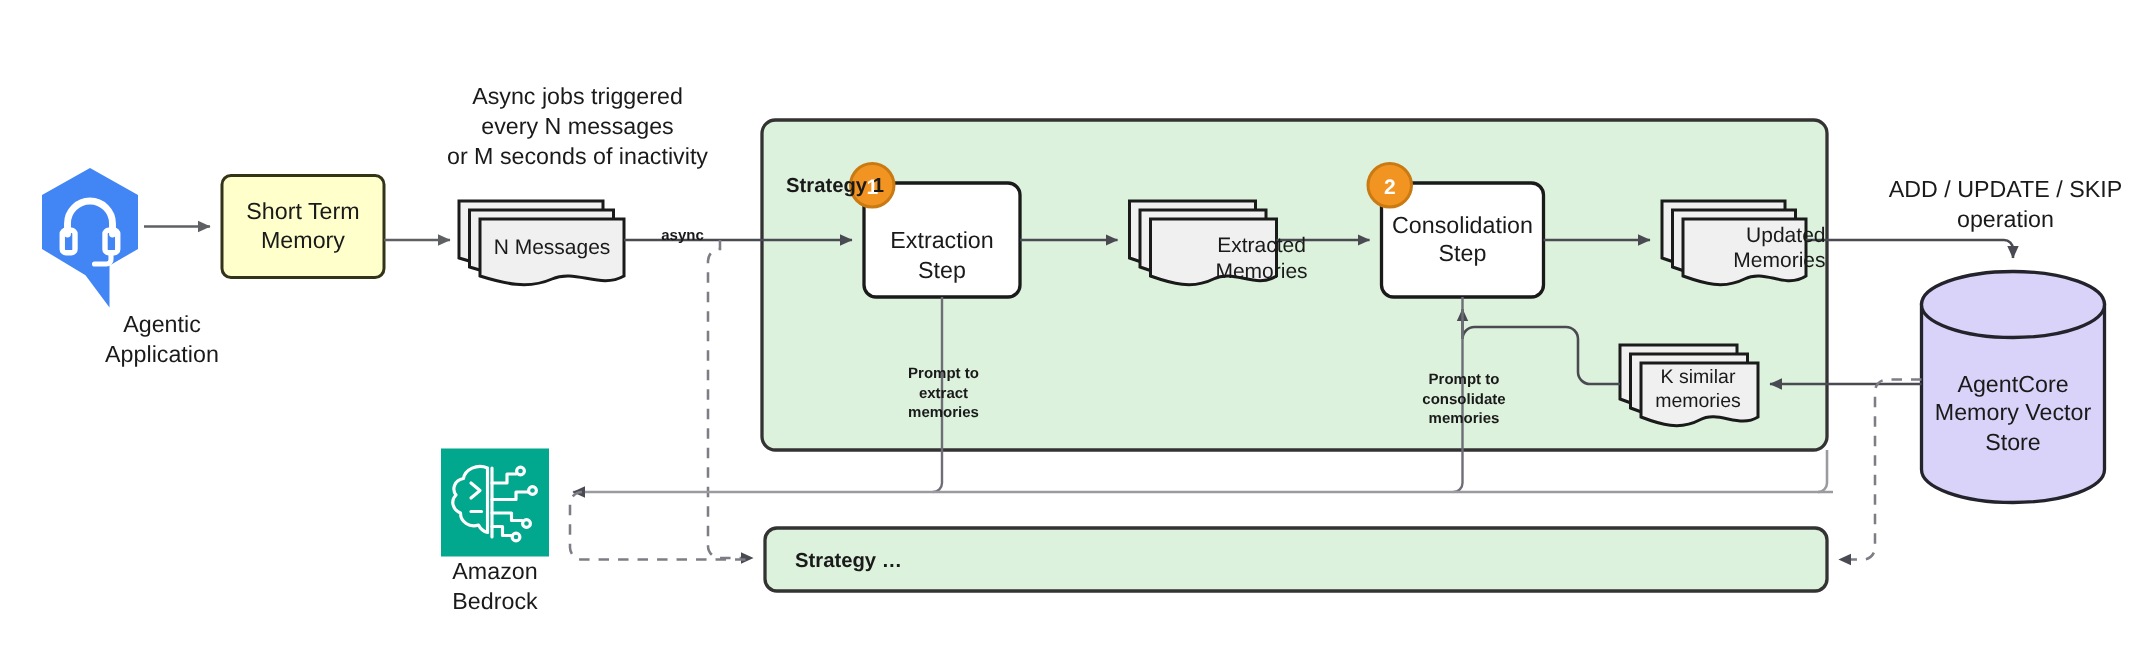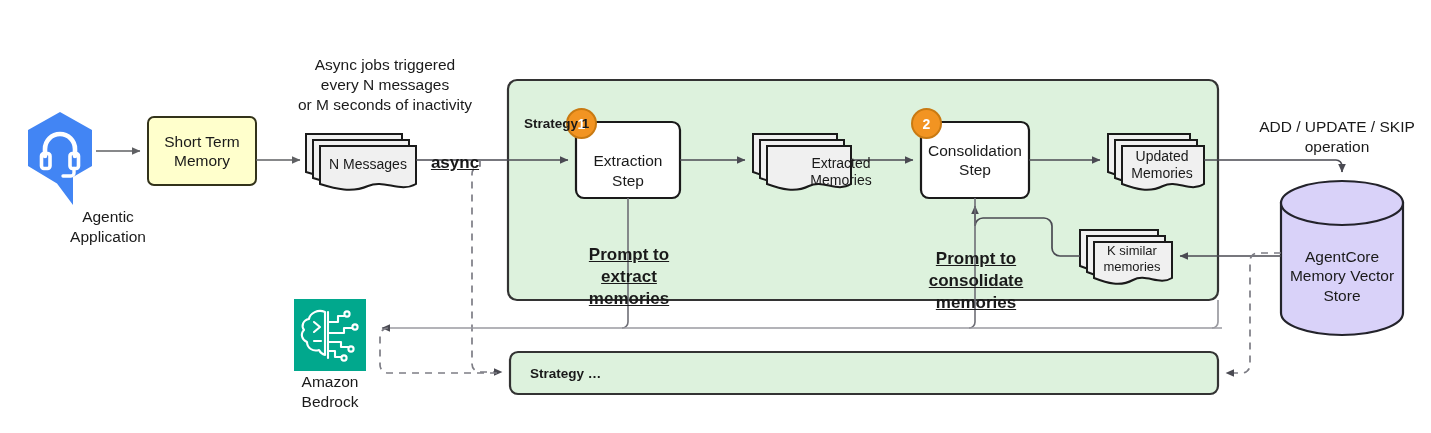--- a/index.html
+++ b/index.html
@@ -6,21 +6,21 @@
   body{width:1431px;height:433px;position:relative;overflow:hidden;
        font-family:"Liberation Sans",sans-serif;color:#1a1a1a;}
   #stage{position:absolute;inset:0;width:1431px;height:433px;}
   #svg-layer{position:absolute;left:0;top:0;width:1431px;height:433px;}
   .lbl{position:absolute;text-align:center;line-height:1.28;white-space:pre-line;}
   .node-txt{position:absolute;display:flex;align-items:center;justify-content:center;
             text-align:center;line-height:1.25;}
   .t15{font-size:15.5px;}
   .t14{font-size:14px;}
   .t13{font-size:13px;}
-  .t12b{font-size:17px;font-weight:bold;text-decoration:underline;}
+  .t12b{font-size:10px;font-weight:bold;}
   .t13b{font-size:13.5px;font-weight:bold;}
   .badge{position:absolute;border-radius:50%;display:flex;align-items:center;
          justify-content:center;color:#fff;font-size:14px;font-weight:600;}
 </style>
 </head>
 <body>
 
 <div id="stage">
 
   <svg id="svg-layer" viewBox="0 0 1431 433">
@@ -154,21 +154,21 @@
 
   <div class="node-txt t15" style="left:576px;top:122px;width:104px;height:97px;">Extraction
 Step</div>
 
   <div class="node-txt t14" style="left:769px;top:153px;width:80px;height:38px;padding-left:32px;">Extracted
 Memories</div>
 
   <div class="node-txt t15" style="left:921px;top:122px;width:108px;height:76px;">Consolidation
 Step</div>
 
-  <div class="node-txt t14" style="left:1122px;top:146px;width:80px;height:38px;">Updated
+  <div class="node-txt t14" style="left:1122px;top:146px;width:95px;height:38px;text-align:right;">Updated
 Memories</div>
 
   <div class="node-txt t13" style="left:1094px;top:241px;width:76px;height:36px;">K similar
 memories</div>
 
   <div class="lbl t12b" style="left:572px;top:244px;width:114px;">Prompt to
 extract
 memories</div>
 
   <div class="lbl t12b" style="left:905px;top:248px;width:142px;">Prompt to

